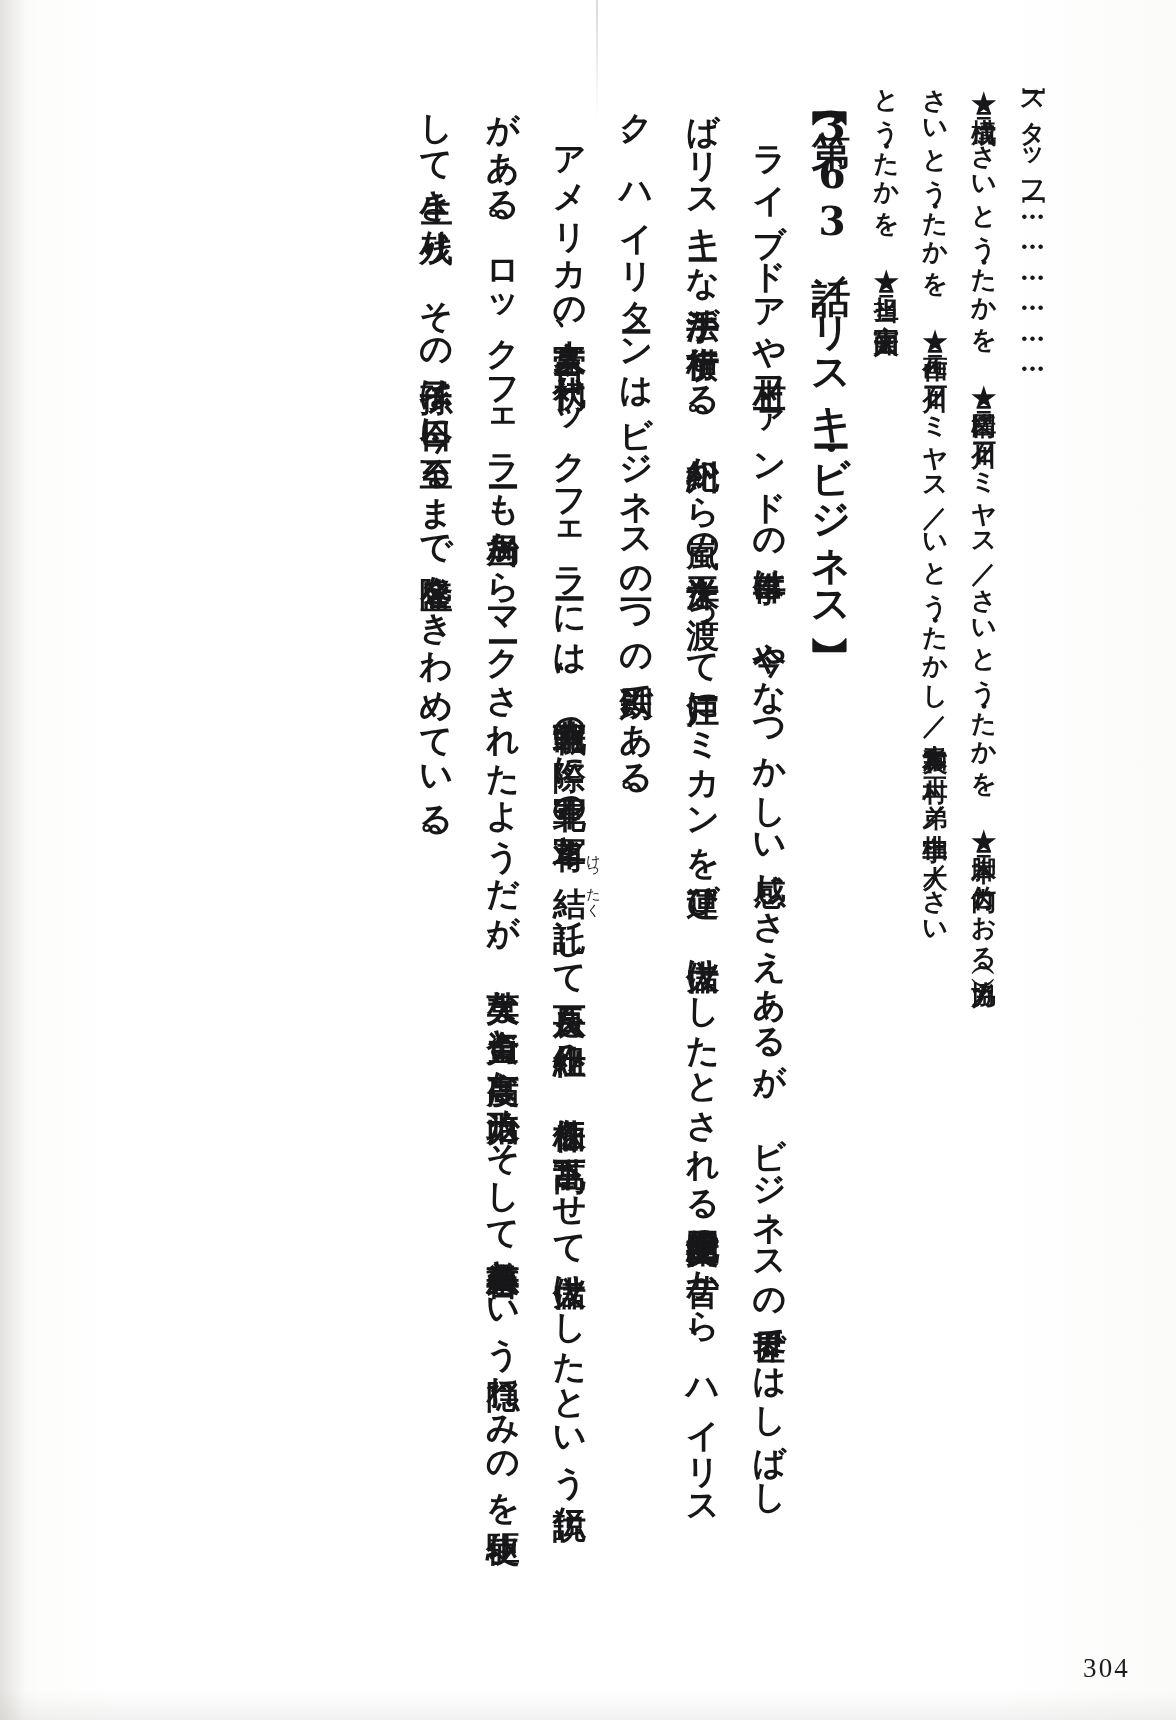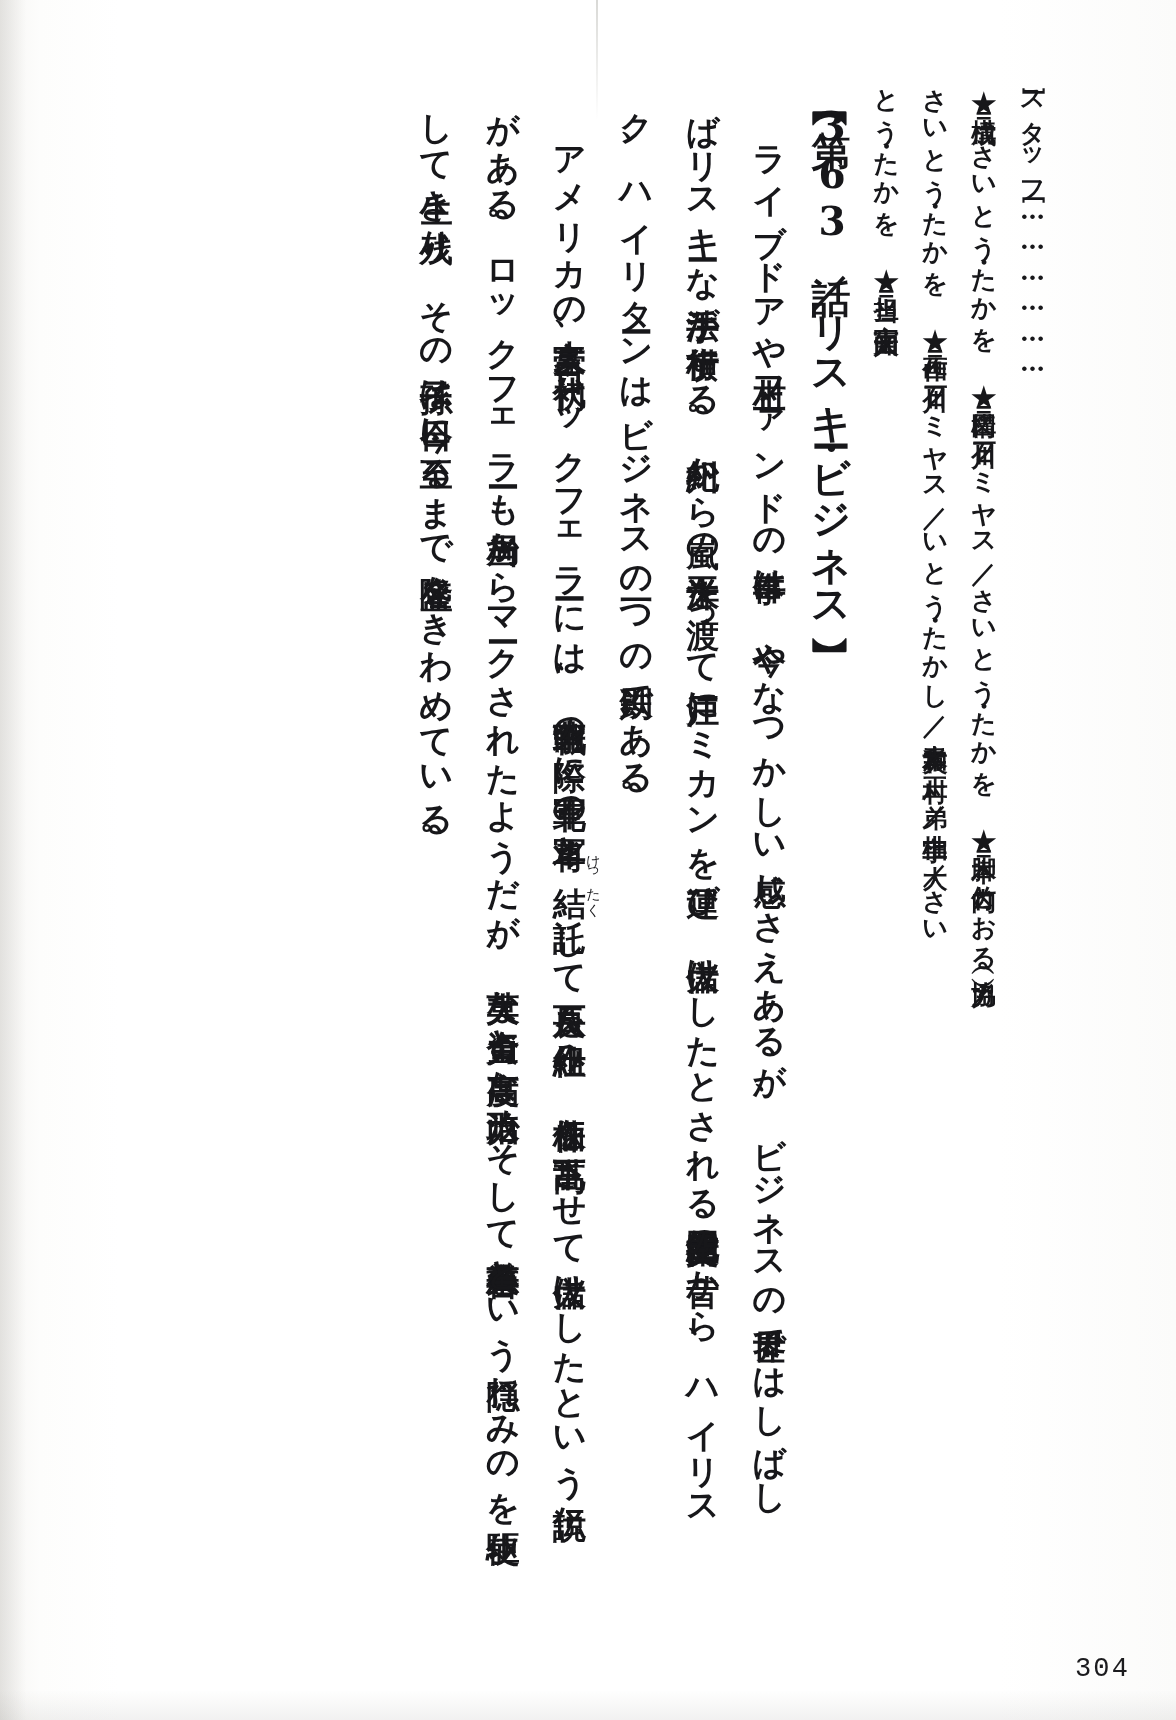--- a/index.html
+++ b/index.html
@@ -85,21 +85,21 @@
   rt {
     font-size: 14px;
     font-weight: 500;
     letter-spacing: 0;
   }
 
   .page-number {
     position: absolute;
     right: 46px;
     bottom: 36px;
-    font-family: Liberation Mono, monospace;
+    font-family: Liberation Serif, serif;
     font-size: 27px;
     letter-spacing: 0.08em;
     color: #1b1b1e;
   }
 
   
   .edge-shade-left {
     position: absolute;
     left: 0; top: 0; width: 26px; height: 1720px;
     background: linear-gradient(90deg, rgba(120,118,112,0.16), rgba(255,255,255,0));

